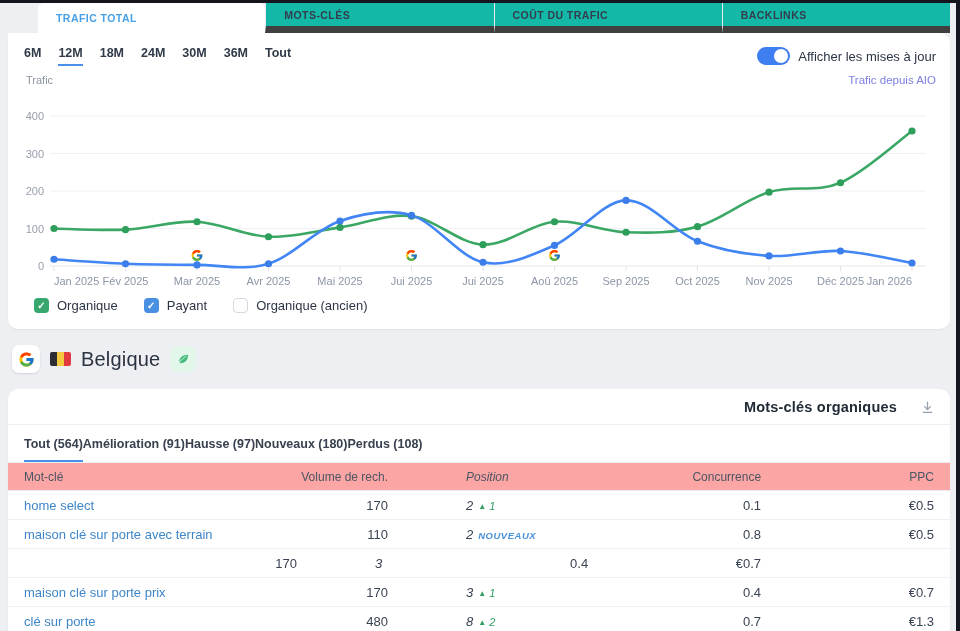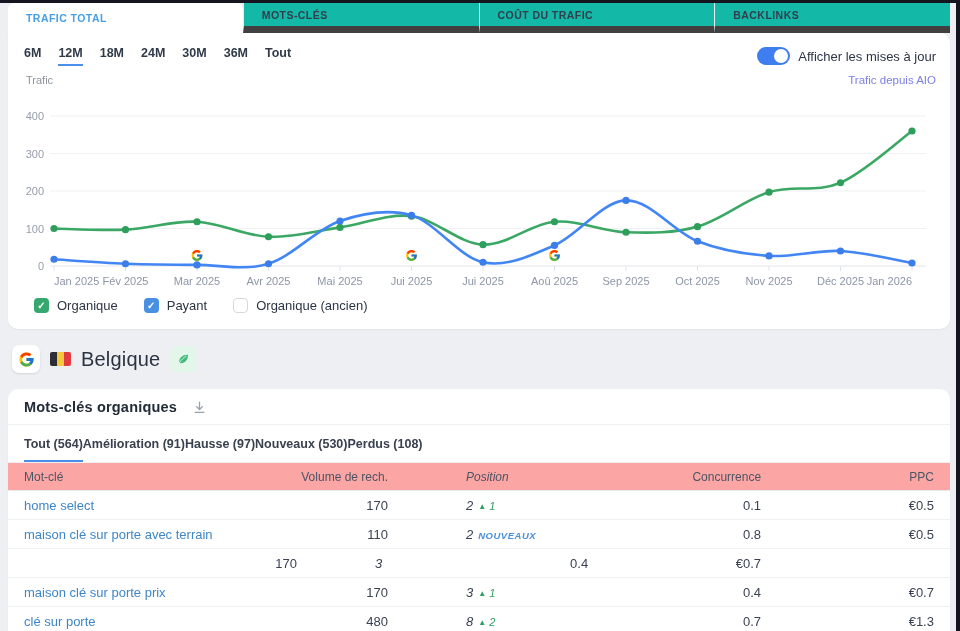--- a/index.html
+++ b/index.html
@@ -6,21 +6,21 @@
   html,body { width:960px; height:631px; }
   body { font-family:"Liberation Sans", sans-serif; background:#edeff3; overflow:hidden; }
   .page { width:960px; height:631px; border-top:3px solid #15151f; border-right:4px solid #15151f;
           background:#edeff3; padding:0 6px 0 8px; overflow:hidden; position:relative; }
 
   
   .tabbar { display:flex; height:30px; }
   .tab { flex:1; display:flex; align-items:center; padding-left:18px; font-size:10.5px; font-weight:700;
          letter-spacing:.45px; color:#333d4e; background:#14b8a6; border-bottom:7px solid #404040;
          border-left:1px solid #e7eaee; cursor:pointer; }
-  .tab:first-child { border-left:none; }
+  .tab:first-child { border-left:none;margin-left:30px; }
   .tab.active { background:#fff; color:#47a0e6; border-bottom:none; border-radius:6px 6px 0 0; }
 
   
   .chart-card { background:#fff; border-radius:0 10px 10px 10px; box-shadow:0 1px 2px rgba(16,24,40,.05);
                 padding:0 6px; }
   .range-row { display:flex; align-items:center; padding:13px 8px 4px 10px; }
   .ranges { display:flex; gap:17px; }
   .range { font-size:12.5px; font-weight:700; color:#303a49; padding-bottom:4px; cursor:pointer; }
   .range.selected { border-bottom:2px solid #4a8fe8; }
   .toggle-wrap { margin-left:auto; display:flex; align-items:center; gap:8px; }
@@ -41,21 +41,21 @@
   .country-row { display:flex; align-items:center; gap:10px; margin:13px 0 13px 4px; height:34px; }
   .gbox { width:28px; height:28px; background:#fff; border-radius:7px; box-shadow:0 1px 2px rgba(16,24,40,.12);
           display:flex; align-items:center; justify-content:center; }
   .flag { width:21px; height:14px; border-radius:2px; overflow:hidden; display:flex; }
   .flag div { flex:1; }
   .country-name { font-size:20px; color:#2b3240; font-weight:500; letter-spacing:.2px; }
   .leafbox { width:26px; height:26px; background:#e2f7e9; border-radius:7px; display:flex; align-items:center; justify-content:center; }
 
   
   .kw-card { background:#fff; border-radius:10px 10px 0 0; box-shadow:0 1px 2px rgba(16,24,40,.05); }
-  .kw-title-row { display:flex; align-items:center; gap:16px; padding:10px 16px 9px; border-bottom:1px solid #edeff2; }
+  .kw-title-row { display:flex; align-items:center; gap:24px; padding:10px 16px 9px; border-bottom:1px solid #edeff2;justify-content:flex-end; }
   .kw-title { font-size:14.5px; font-weight:700; color:#222b38; letter-spacing:.2px; }
   .filters { display:flex; padding:12px 16px 0; border-bottom:1px solid #edeff2; }
   .filter { font-size:12.5px; color:#39414f; font-weight:600; padding-bottom:9px; cursor:pointer; }
   .filter.active { border-bottom:2px solid #4a8fe8; }
   .grid-row { display:grid; grid-template-columns:30% 10% 22% 19% 19%; align-items:center; padding:0 16px; }
   .thead { background:#fca5a5; border-bottom:1px solid #e8ebef; height:28px; font-size:12px; color:#4c5563; }
   .c-vol,.c-conc,.c-ppc { text-align:right; }
   .c-pos { padding-left:78px;font-style:italic; }
   .trow { height:29px; border-bottom:1px solid #eef0f3; font-size:13px; color:#3a4353; }
   .kw-link { color:#3e86c7; cursor:pointer; }
@@ -216,21 +216,21 @@
     <div class="kw-title-row">
       <span class="kw-title">Mots-clés organiques</span>
       <svg width="13" height="13" viewBox="0 0 13 13">
         <path d="M6.5 1.2v6.6 M3.6 5.6l2.9 2.9 2.9-2.9 M2.2 11.3h8.6" stroke="#98a1ae" stroke-width="1.3" fill="none" stroke-linecap="round" stroke-linejoin="round"></path>
       </svg>
     </div>
     <div class="filters">
         <div class="filter active">Tout (564)</div>
         <div class="filter">Amélioration (91)</div>
         <div class="filter">Hausse (97)</div>
-        <div class="filter">Nouveaux (530)</div>
+        <div class="filter">Nouveaux (180)</div>
         <div class="filter">Perdus (108)</div>
       </div>
     <div class="grid-row thead">
       <span class="c-kw">Mot-clé</span>
       <span class="c-vol">Volume de rech.</span>
       <span class="c-pos">Position</span>
       <span class="c-conc">Concurrence</span>
       <span class="c-ppc">PPC</span>
     </div>
     <div id="tbody">

